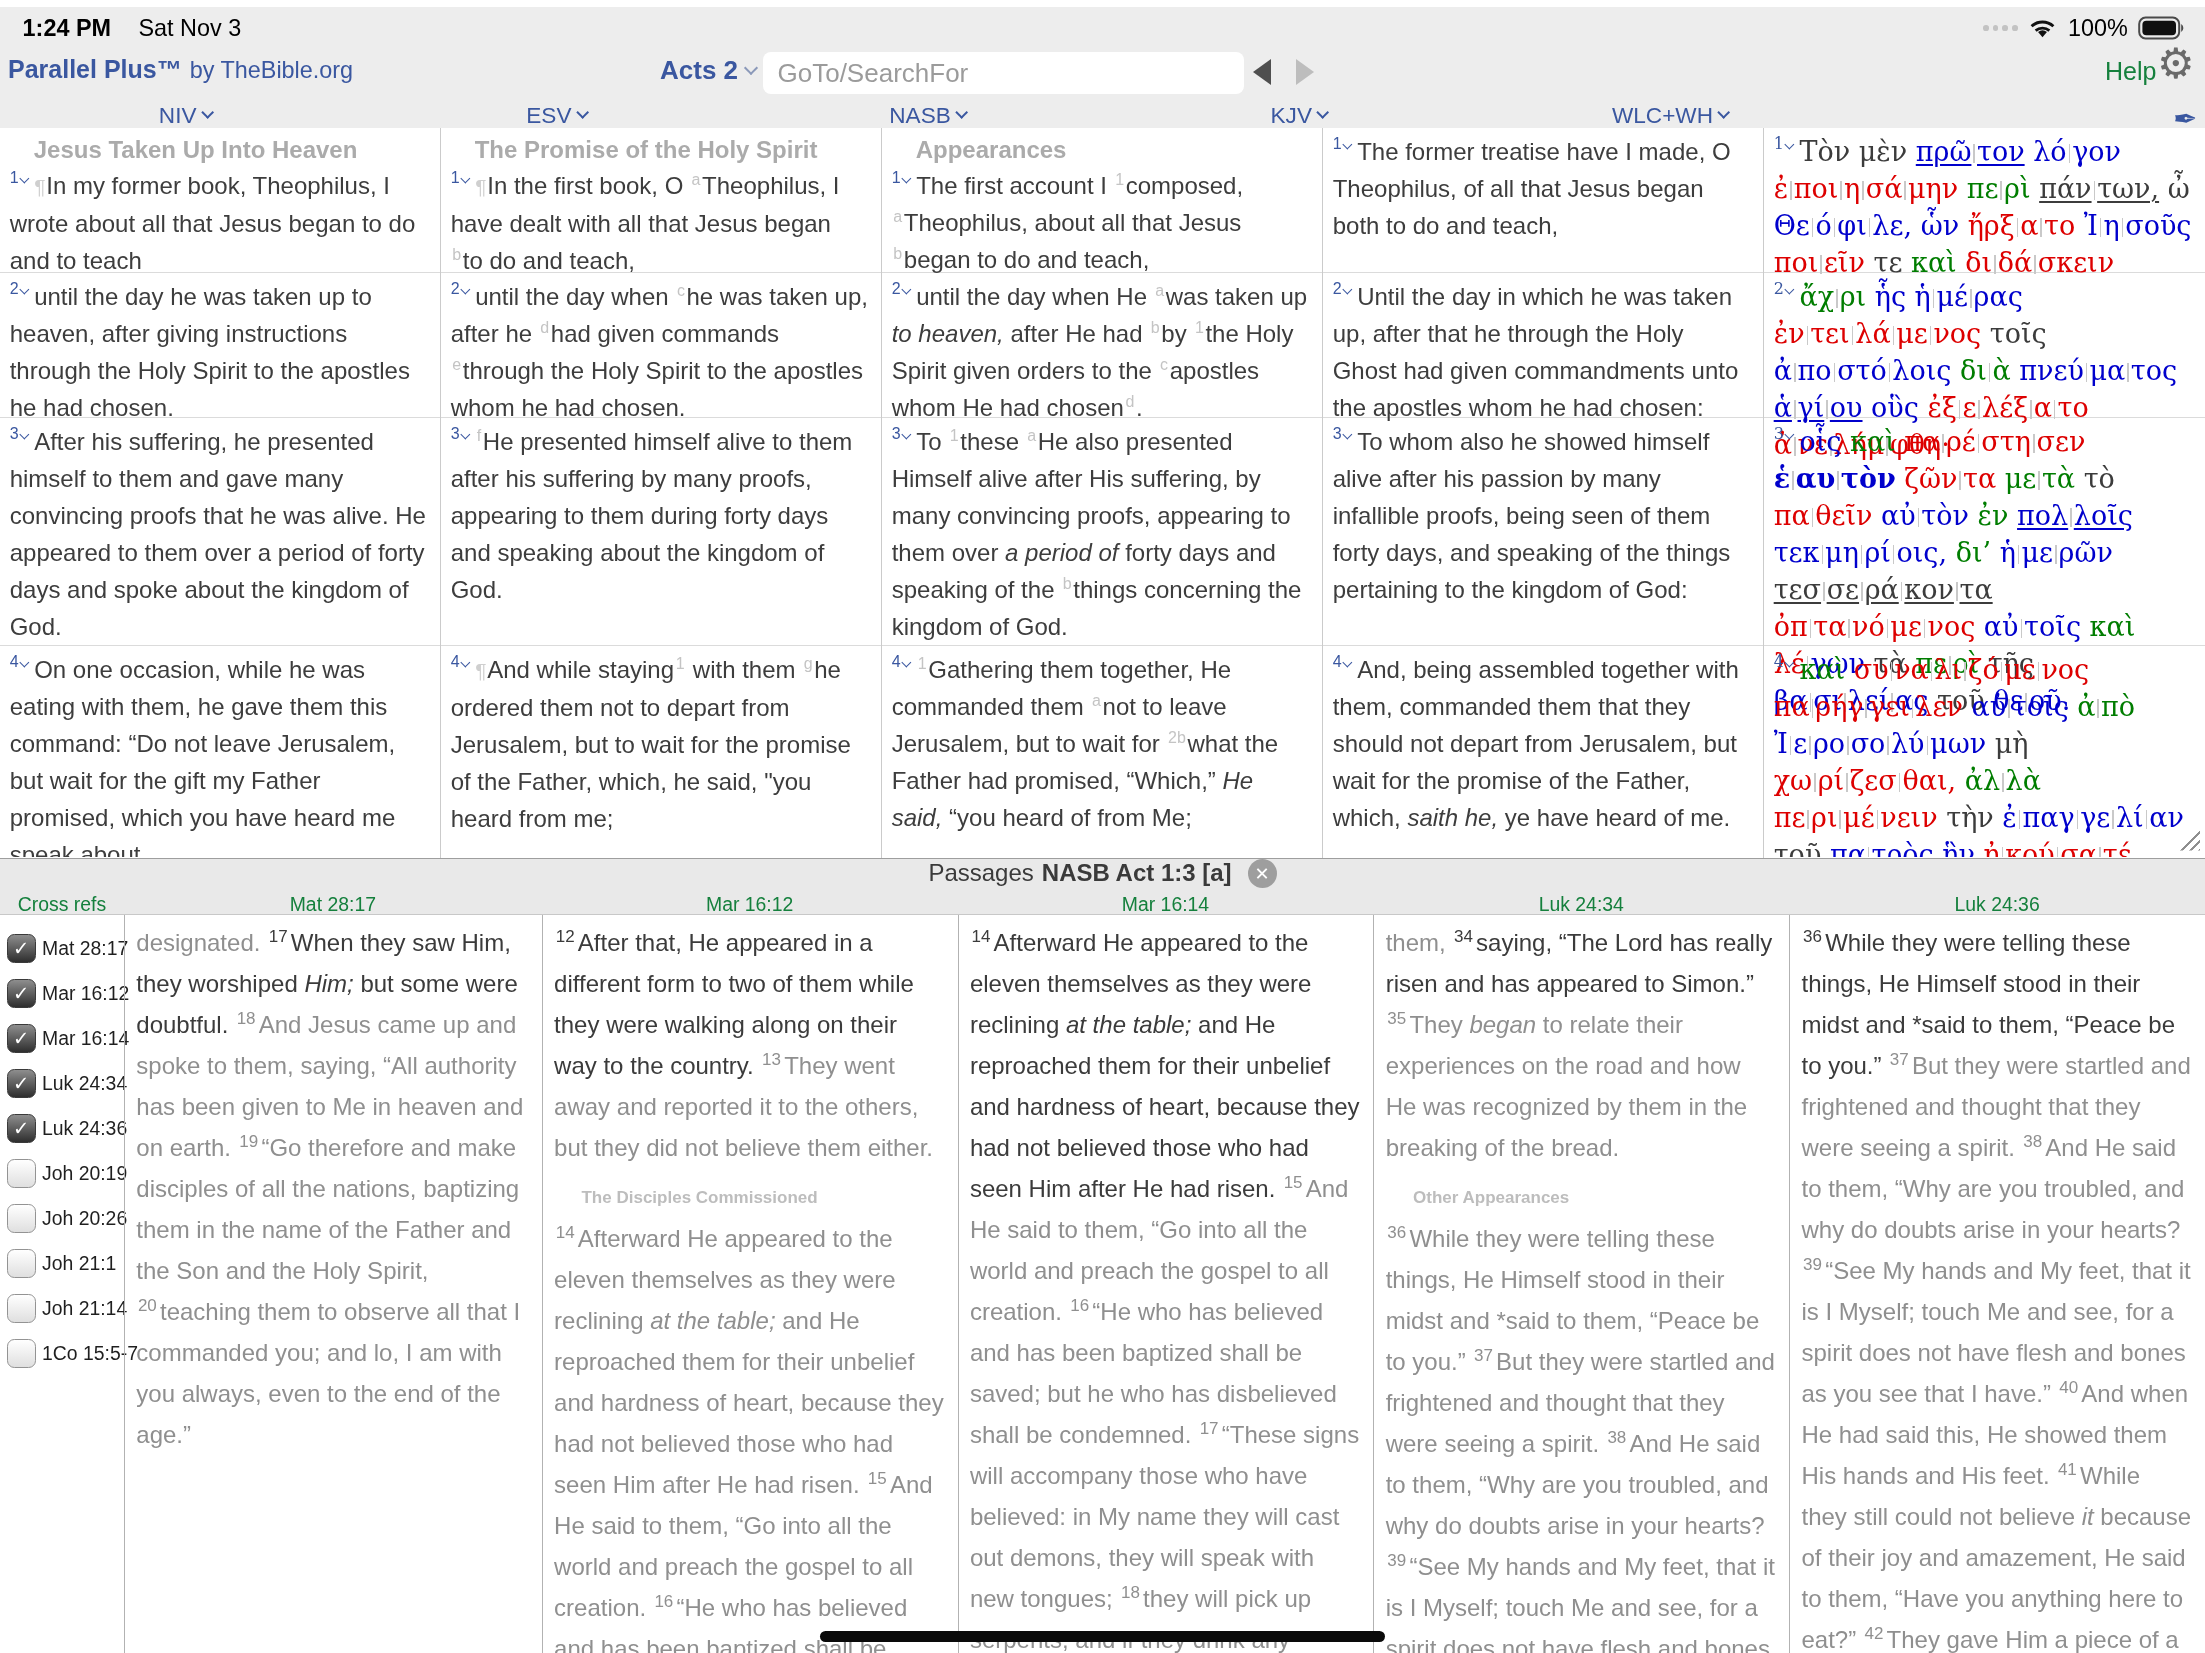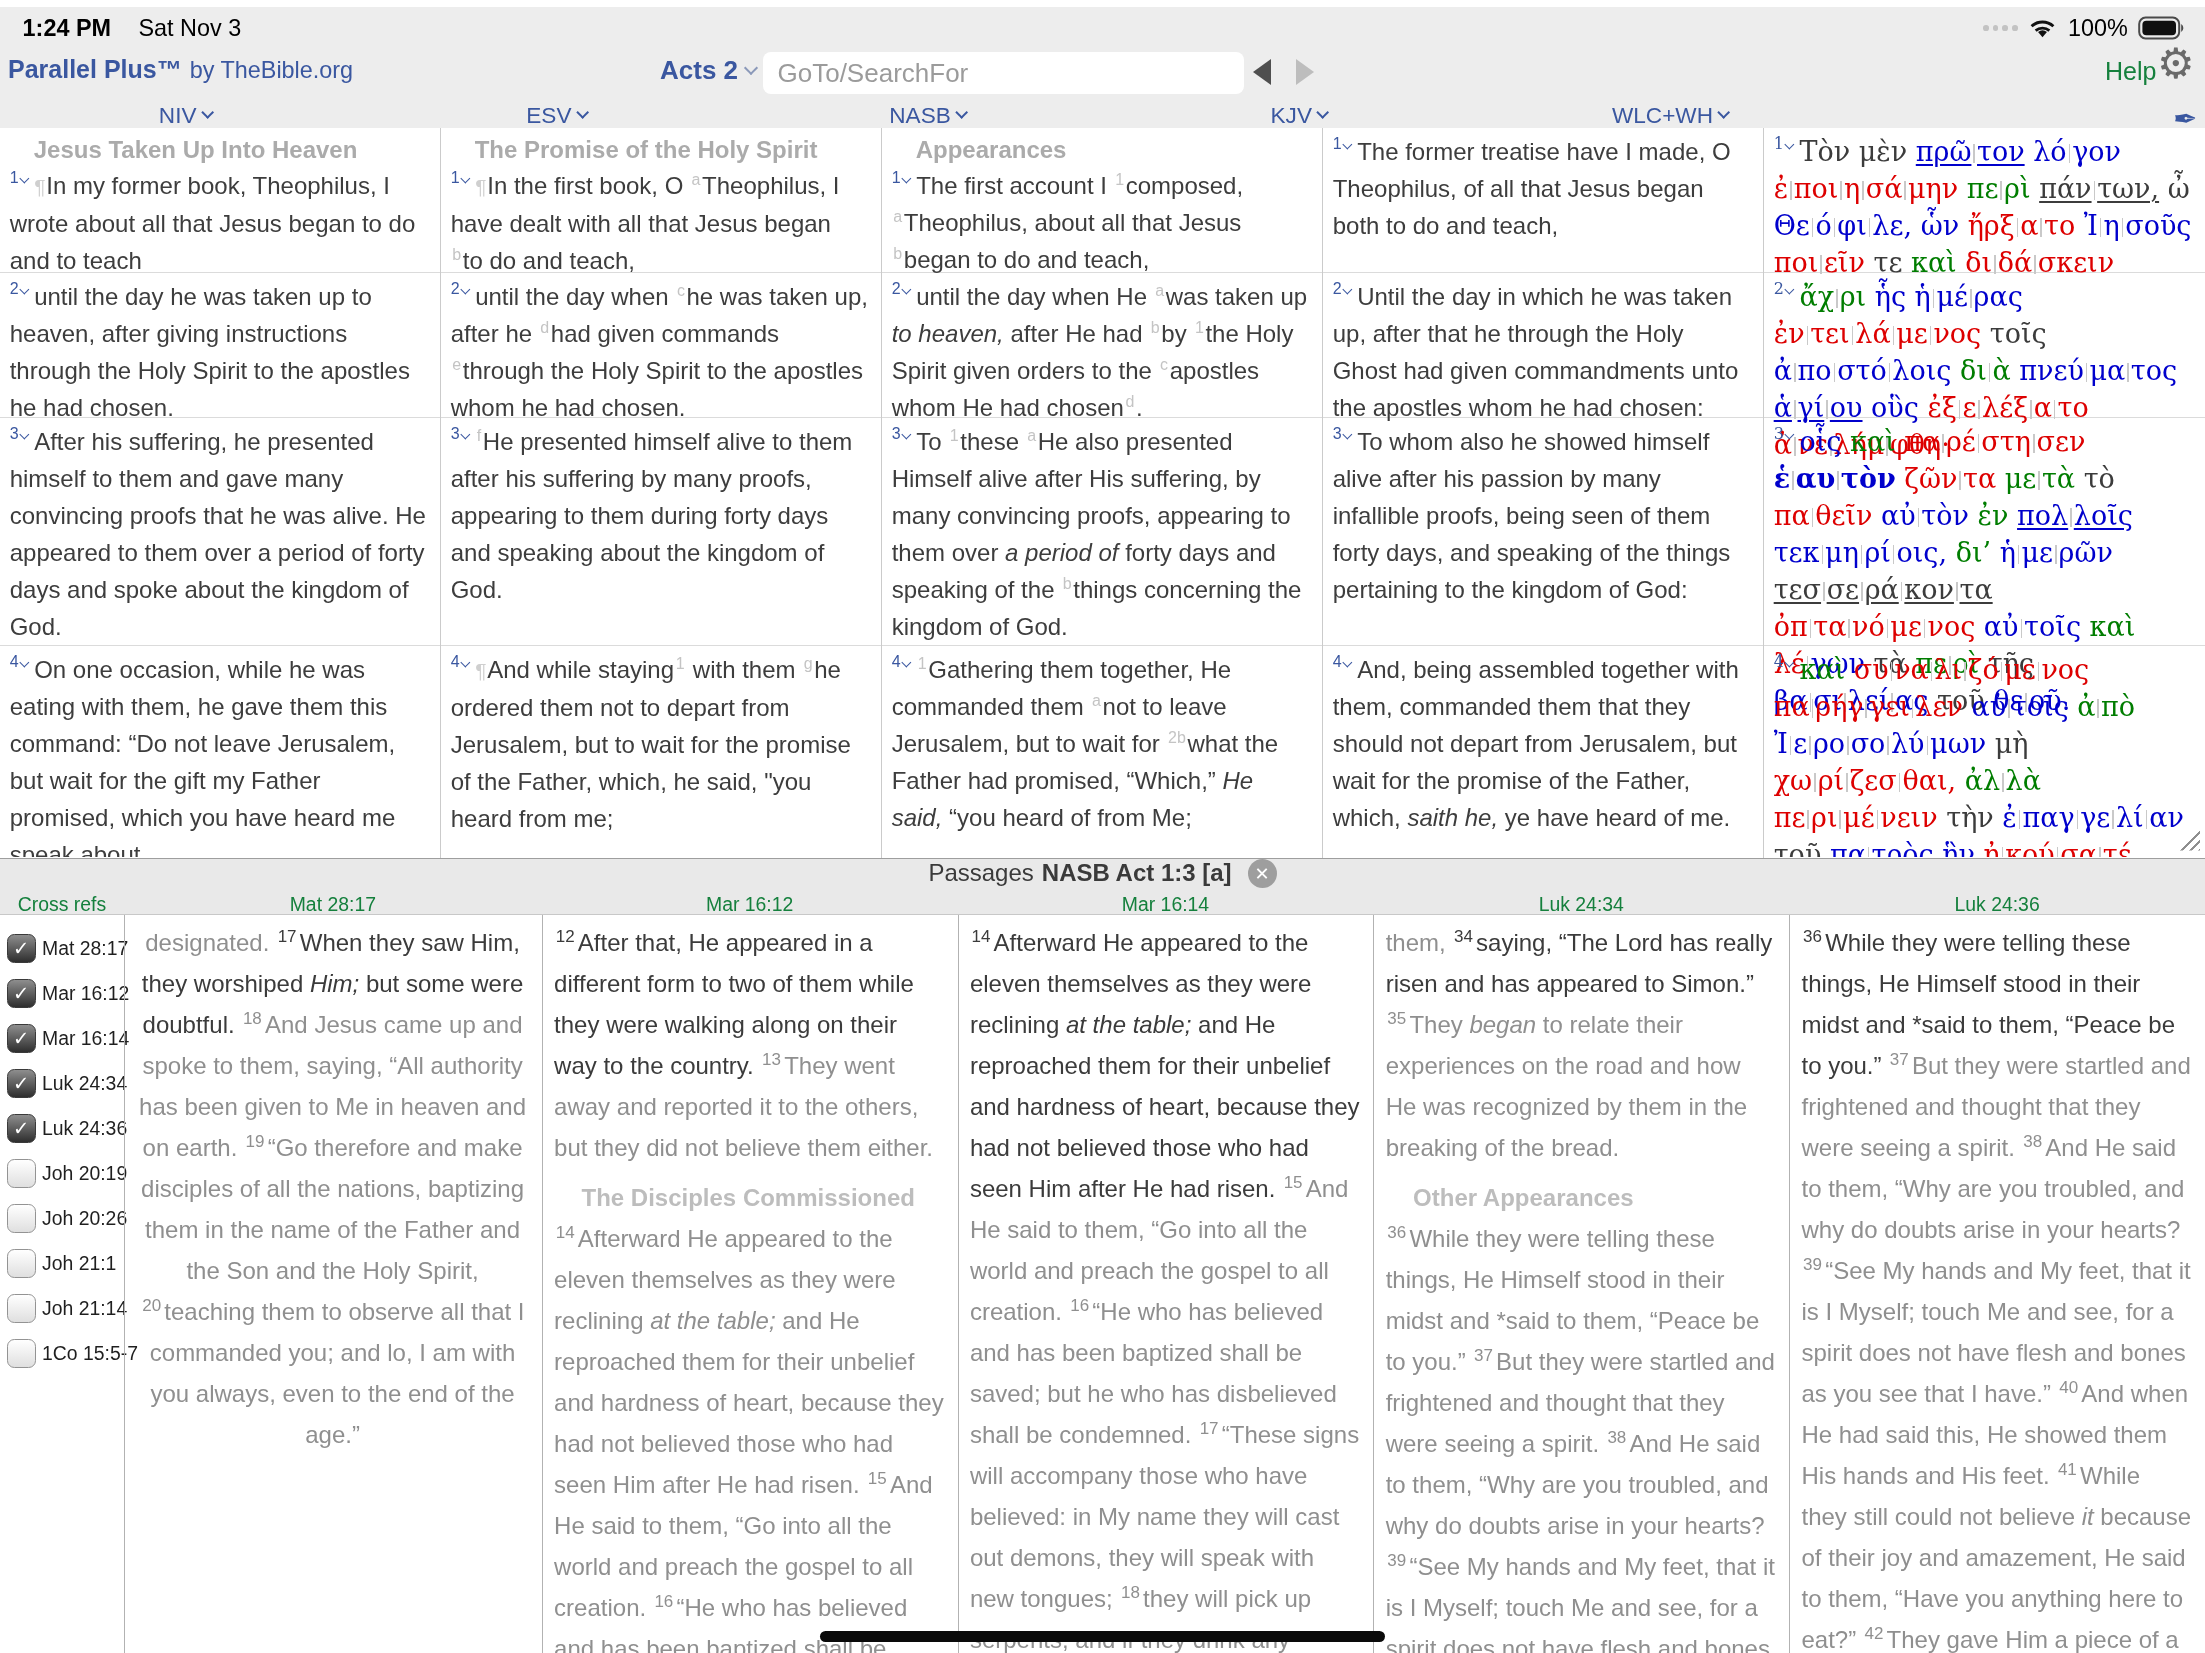--- a/index.html
+++ b/index.html
@@ -74,21 +74,21 @@
   #bottom-grid{position:absolute;left:0;top:915px;width:2205px;height:739px;overflow:hidden;display:flex;background:#fff;}
   .b-col{box-sizing:border-box;border-left:0.8px solid #B2B2B2;padding:6.5px 13px 0 11.3px;font-size:24px;line-height:41px;}
   .b-col:first-child{border-left:none;}
   .crossrefs{padding:11.3px 1.6px 0 6.5px;}
   .cr-item{display:flex;align-items:center;height:45px;}
   .cbx{width:29px;height:29px;border-radius:7.3px;flex:none;display:flex;align-items:center;justify-content:center;
        font-size:19.4px;color:#fff;background:linear-gradient(#FFFFFF,#DFDFDF);border:1.6px solid #939393;box-sizing:border-box;}
   .cbx.on{background:linear-gradient(#8E8E8E,#2E2E2E);border-color:#3A3A3A;font-weight:700;}
   .cr-lab{font-size:19.4px;color:#1F1F1F;margin-left:6.5px;white-space:nowrap;}
   .psg-p{color:#8F8F8F;}
-  .psg-h{font-weight:700;color:#BDBDBD;margin:9.7px 0 0 27.4px;font-size:24px;}
+  .psg-h{font-weight:700;color:#BDBDBD;margin:9.7px 0 0 27.4px;font-size:17px;}
   .c-k{color:#3B3B3B;} .c-g{color:#8F8F8F;}
   .bsup{font-size:17px;margin:0 3.2px 0 1.6px;}
   #home{position:absolute;left:820px;top:1631px;width:565px;height:10.5px;border-radius:5.7px;background:#0A0A0A;}
 </style>
 </head>
 <body>
 
 <div id="screen">
 
   <div id="top-chrome">
@@ -281,21 +281,21 @@
         </div>
         <div class="cr-item">
           <span class="cbx"></span>
           <span class="cr-lab">Joh 21:14</span>
         </div>
         <div class="cr-item">
           <span class="cbx"></span>
           <span class="cr-lab">1Co 15:5-7</span>
         </div>
       </div>
-      <div class="b-col psg" style="width: 418px; text-align: center;">
+      <div class="b-col psg" style="width: 418px;">
         <div class="psg-p"><span class="c-g">designated.  </span><sup class="bsup c-k">17</sup><span class="c-k">When they saw Him, they worshiped </span><span class="c-k it">Him;</span><span class="c-k"> but some were doubtful.  </span><sup class="bsup c-g">18</sup><span class="c-g">And Jesus came up and spoke to them, saying, “All authority has been given to Me in heaven and on earth.  </span><sup class="bsup c-g">19</sup><span class="c-g">“Go therefore and make disciples of all the nations, baptizing them in the name of the Father and the Son and the Holy Spirit,  </span><sup class="bsup c-g">20</sup><span class="c-g">teaching them to observe all that I commanded you; and lo, I am with you always, even to the end of the age.”</span></div>
       </div>
       <div class="b-col psg" style="width: 416px;">
         <div class="psg-p"><sup class="bsup c-k">12</sup><span class="c-k">After that, He appeared in a different form to two of them while they were walking along on their way to the country.  </span><sup class="bsup c-g">13</sup><span class="c-g">They went away and reported it to the others, but they did not believe them either.</span></div>
         <div class="psg-h">The Disciples Commissioned</div>
         <div class="psg-p"><sup class="bsup c-g">14</sup><span class="c-g">Afterward He appeared to the eleven themselves as they were reclining </span><span class="c-g it">at the table;</span><span class="c-g"> and He reproached them for their unbelief and hardness of heart, because they had not believed those who had seen Him after He had risen.  </span><sup class="bsup c-g">15</sup><span class="c-g">And He said to them, “Go into all the world and preach the gospel to all creation.  </span><sup class="bsup c-g">16</sup><span class="c-g">“He who has believed and has been baptized shall be saved; but he who has disbelieved</span></div>
       </div>
       <div class="b-col psg" style="width: 416px;">
         <div class="psg-p"><sup class="bsup c-k">14</sup><span class="c-k">Afterward He appeared to the eleven themselves as they were reclining </span><span class="c-k it">at the table;</span><span class="c-k"> and He reproached them for their unbelief and hardness of heart, because they had not believed those who had seen Him after He had risen.  </span><sup class="bsup c-g">15</sup><span class="c-g">And He said to them, “Go into all the world and preach the gospel to all creation.  </span><sup class="bsup c-g">16</sup><span class="c-g">“He who has believed and has been baptized shall be saved; but he who has disbelieved shall be condemned.  </span><sup class="bsup c-g">17</sup><span class="c-g">“These signs will accompany those who have believed: in My name they will cast out demons, they will speak with new tongues;  </span><sup class="bsup c-g">18</sup><span class="c-g">they will pick up serpents, and if they drink any deadly </span></div>
       </div>

